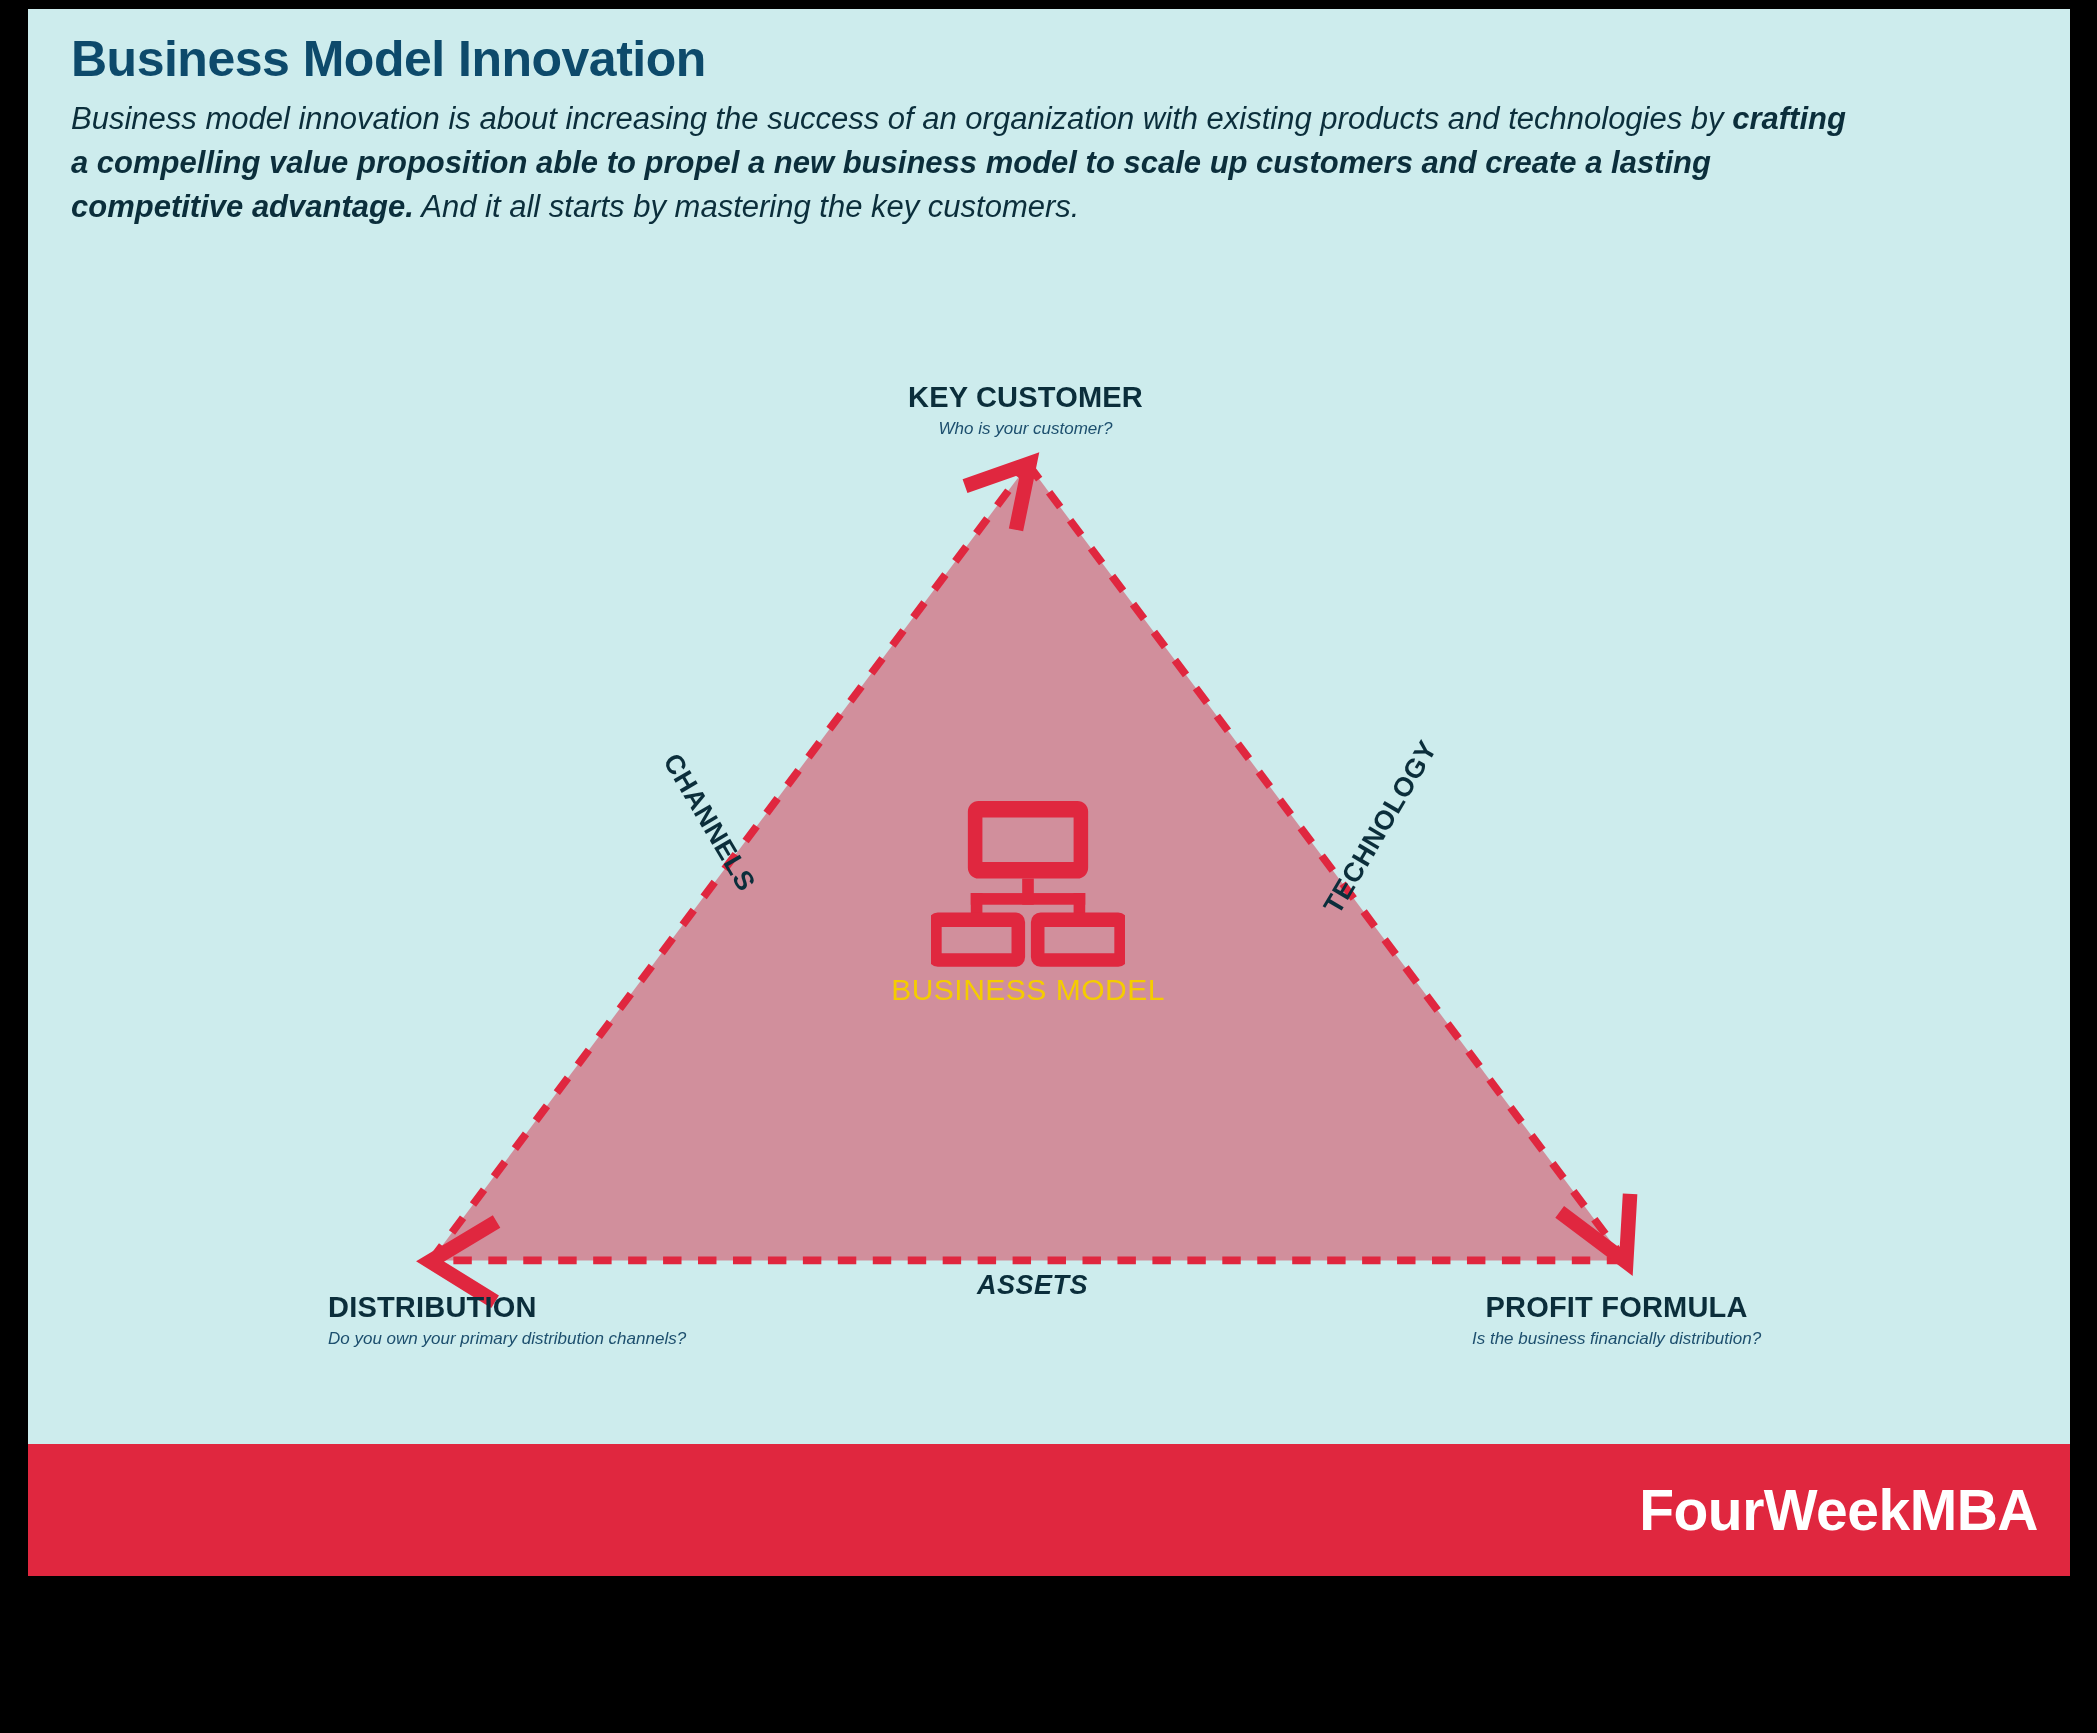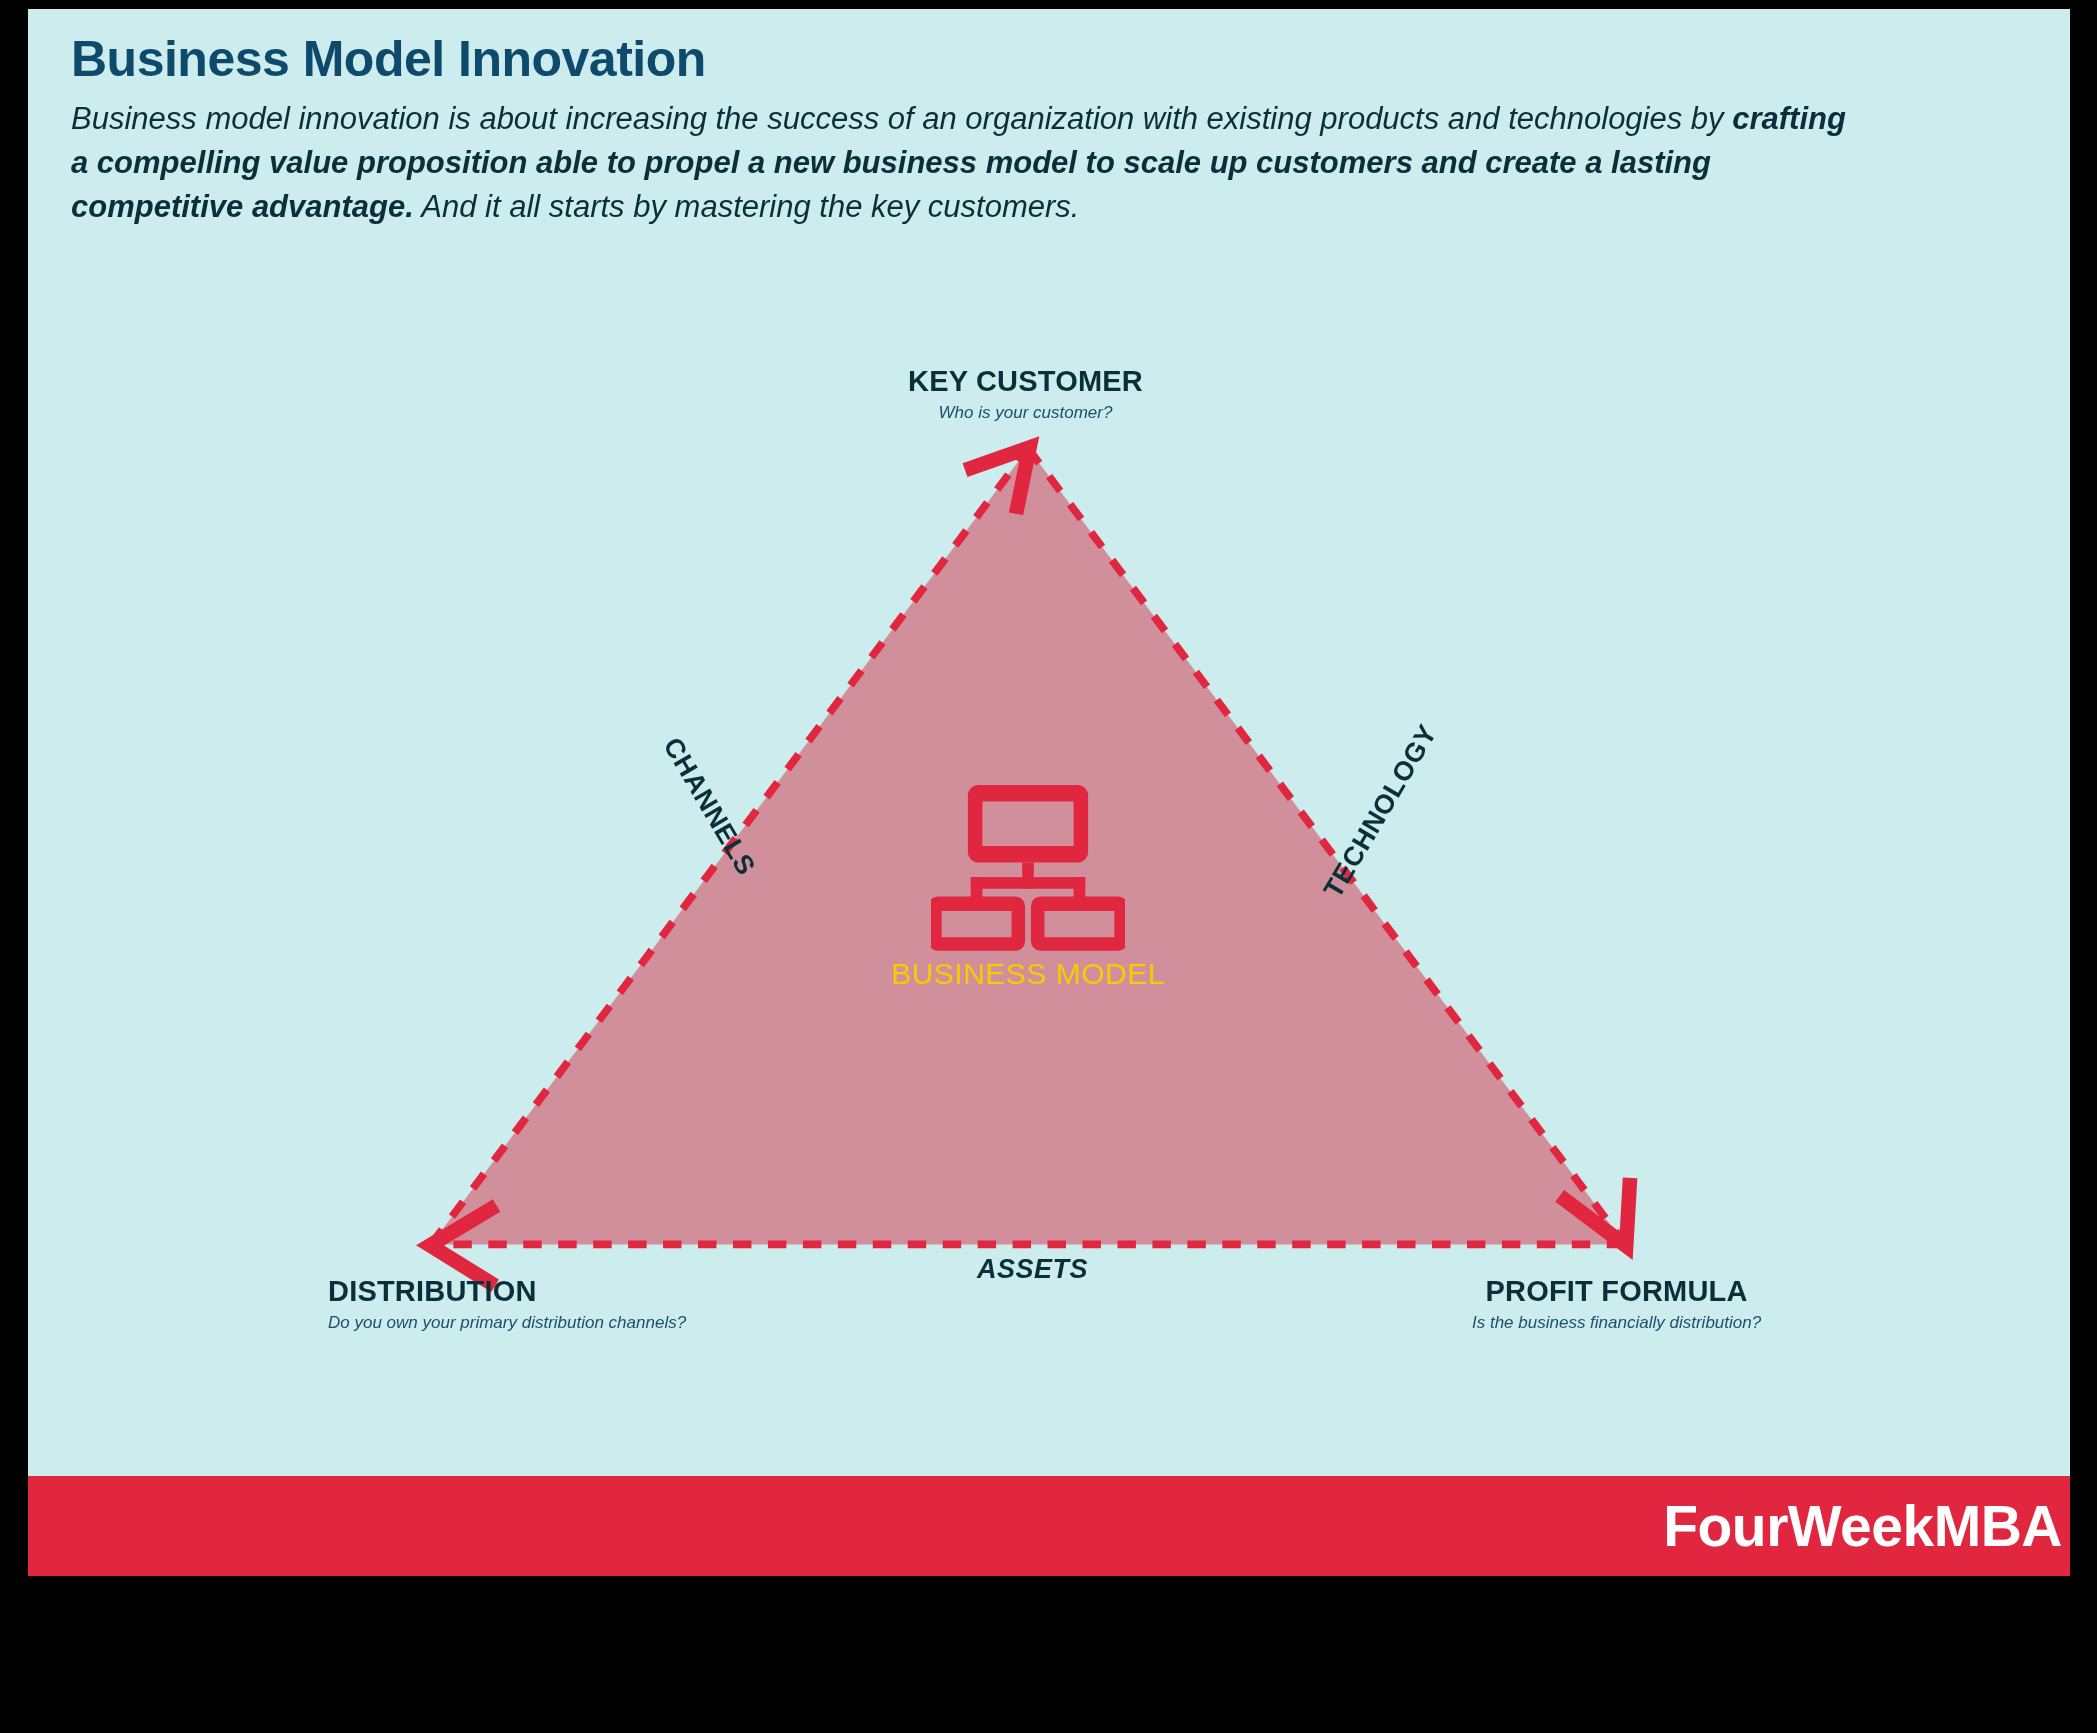--- a/index.html
+++ b/index.html
@@ -49,21 +49,21 @@
     font-style: italic;
   }
   #intro .em {
     font-weight: bold;
   }
 
   
   #diagram {
     position: absolute;
     left: 0;
-    top: 0;
+    top: 16px;
     width: 1924px;
     height: 1567px;
   }
   #triangle-svg {
     position: absolute;
     left: 0;
     top: 0;
     width: 2042px;
     height: 1567px;
   }
@@ -151,23 +151,22 @@
     letter-spacing: 0.5px;
     white-space: nowrap;
   }
 
   
   #footer {
     position: absolute;
     left: 0;
     bottom: 0;
     width: 2042px;
-    height: 100px;
+    height: 132px;
     background: #e0273f;
-    padding-left: 24px;
   }
   #brand {
     position: absolute;
     right: 32px;
     top: 50%;
     transform: translateY(-50%);
     font-size: 57px;
     font-weight: bold;
     color: #ffffff;
     letter-spacing: -0.5px;

